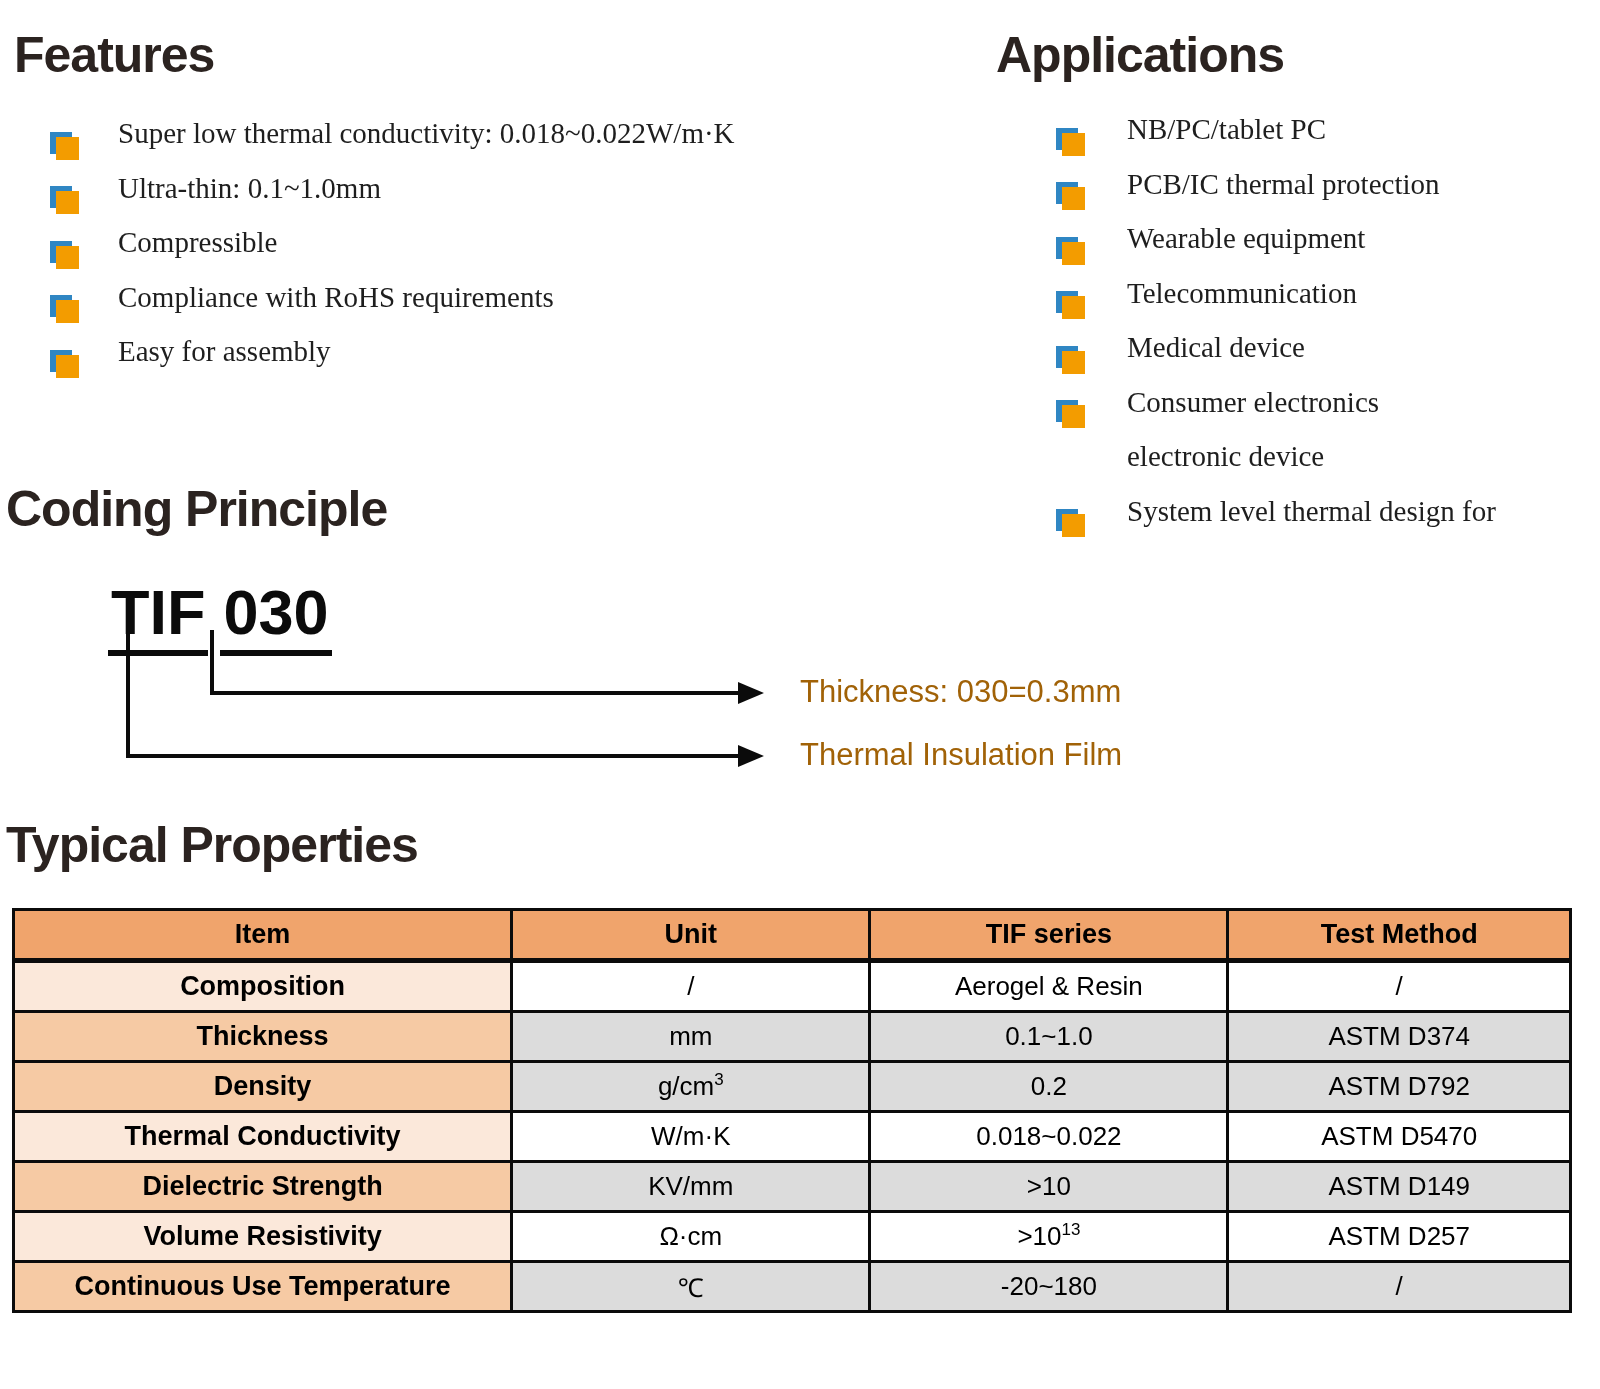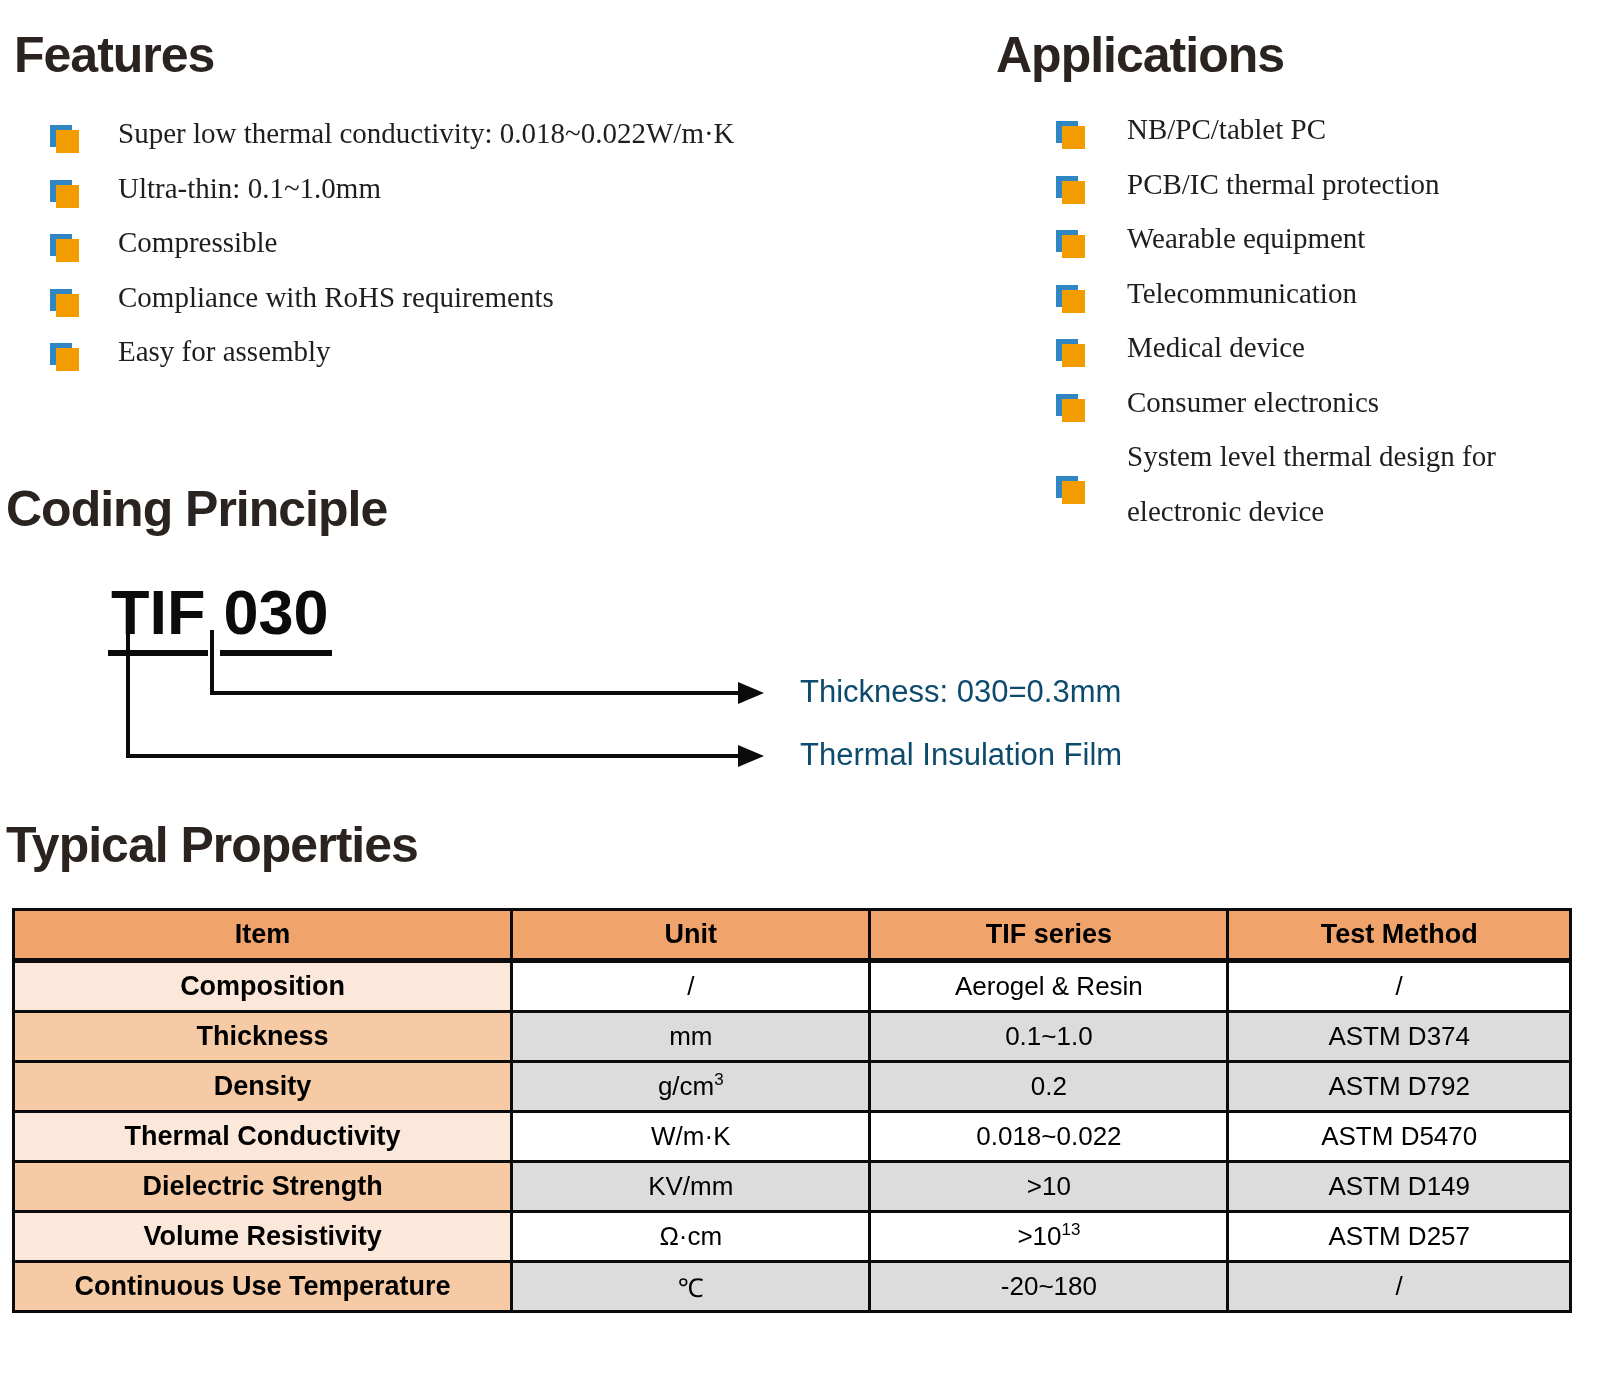--- a/index.html
+++ b/index.html
@@ -24,21 +24,21 @@
     font-weight:bold;font-size:50px;letter-spacing:-1px;color:var(--heading-color);
   }
   .features-title{left:14px;top:26px;}
   .applications-title{left:996px;top:26px;}
   .coding-title{left:6px;top:480px;}
   .properties-title{left:6px;top:816px;}
 
   ul.bullet-list{position:absolute;list-style:none;margin:0;padding:0;}
   .features-list{left:50px;top:106px;}
   .applications-list{left:1056px;top:102px;}
-  .list-item{display:flex;align-items:center;}
+  .list-item{display:flex;align-items:flex-end;}
   .bullet{
     position:relative;display:inline-block;width:29px;height:29px;flex:0 0 29px;margin-top:13px;
   }
   .bullet::before{
     content:"";position:absolute;left:0;top:0;width:22px;height:22px;background:var(--bullet-blue);
   }
   .bullet::after{
     content:"";position:absolute;left:6px;top:5px;width:23px;height:23px;background:var(--bullet-orange);
   }
   .item-text{
@@ -60,21 +60,21 @@
   .v-line-2{left:210px;top:630px;width:4px;height:65px;}
   .h-line-1{left:210px;top:691px;width:530px;height:4px;}
   .h-line-2{left:126px;top:754px;width:614px;height:4px;}
   .arrow-head{
     position:absolute;width:0;height:0;
     border-left:26px solid #0b0b0b;border-top:11px solid transparent;border-bottom:11px solid transparent;
   }
   .arrow-1{left:738px;top:682px;}
   .arrow-2{left:738px;top:745px;}
   .callout{
-    position:absolute;left:800px;font-size:31px;color:#0c4a6e;white-space:nowrap;
+    position:absolute;left:800px;font-size:31px;color:#a16207;white-space:nowrap;
     font-family:"Liberation Sans",sans-serif;
   }
   .callout-1{top:674px;}
   .callout-2{top:737px;}
 
   
   table.props-table{
     position:absolute;left:12px;top:908px;width:1560px;border-collapse:collapse;table-layout:fixed;
     font-family:"Liberation Sans",sans-serif;
   }
@@ -170,22 +170,22 @@
       </li>
       <li class="list-item">
         <span class="bullet"></span>
         <div class="item-text">
           <div>Consumer electronics</div>
         </div>
       </li>
       <li class="list-item">
         <span class="bullet"></span>
         <div class="item-text">
+          <div>electronic device</div>
           <div>System level thermal design for</div>
-          <div>electronic device</div>
         </div>
       </li>
     </ul>
 
   <h1 class="section-title coding-title">Coding Principle</h1>
 
   <div class="product-code">
     <span class="code-part code-prefix">TIF</span><span class="code-part code-suffix">030</span>
   </div>
 

